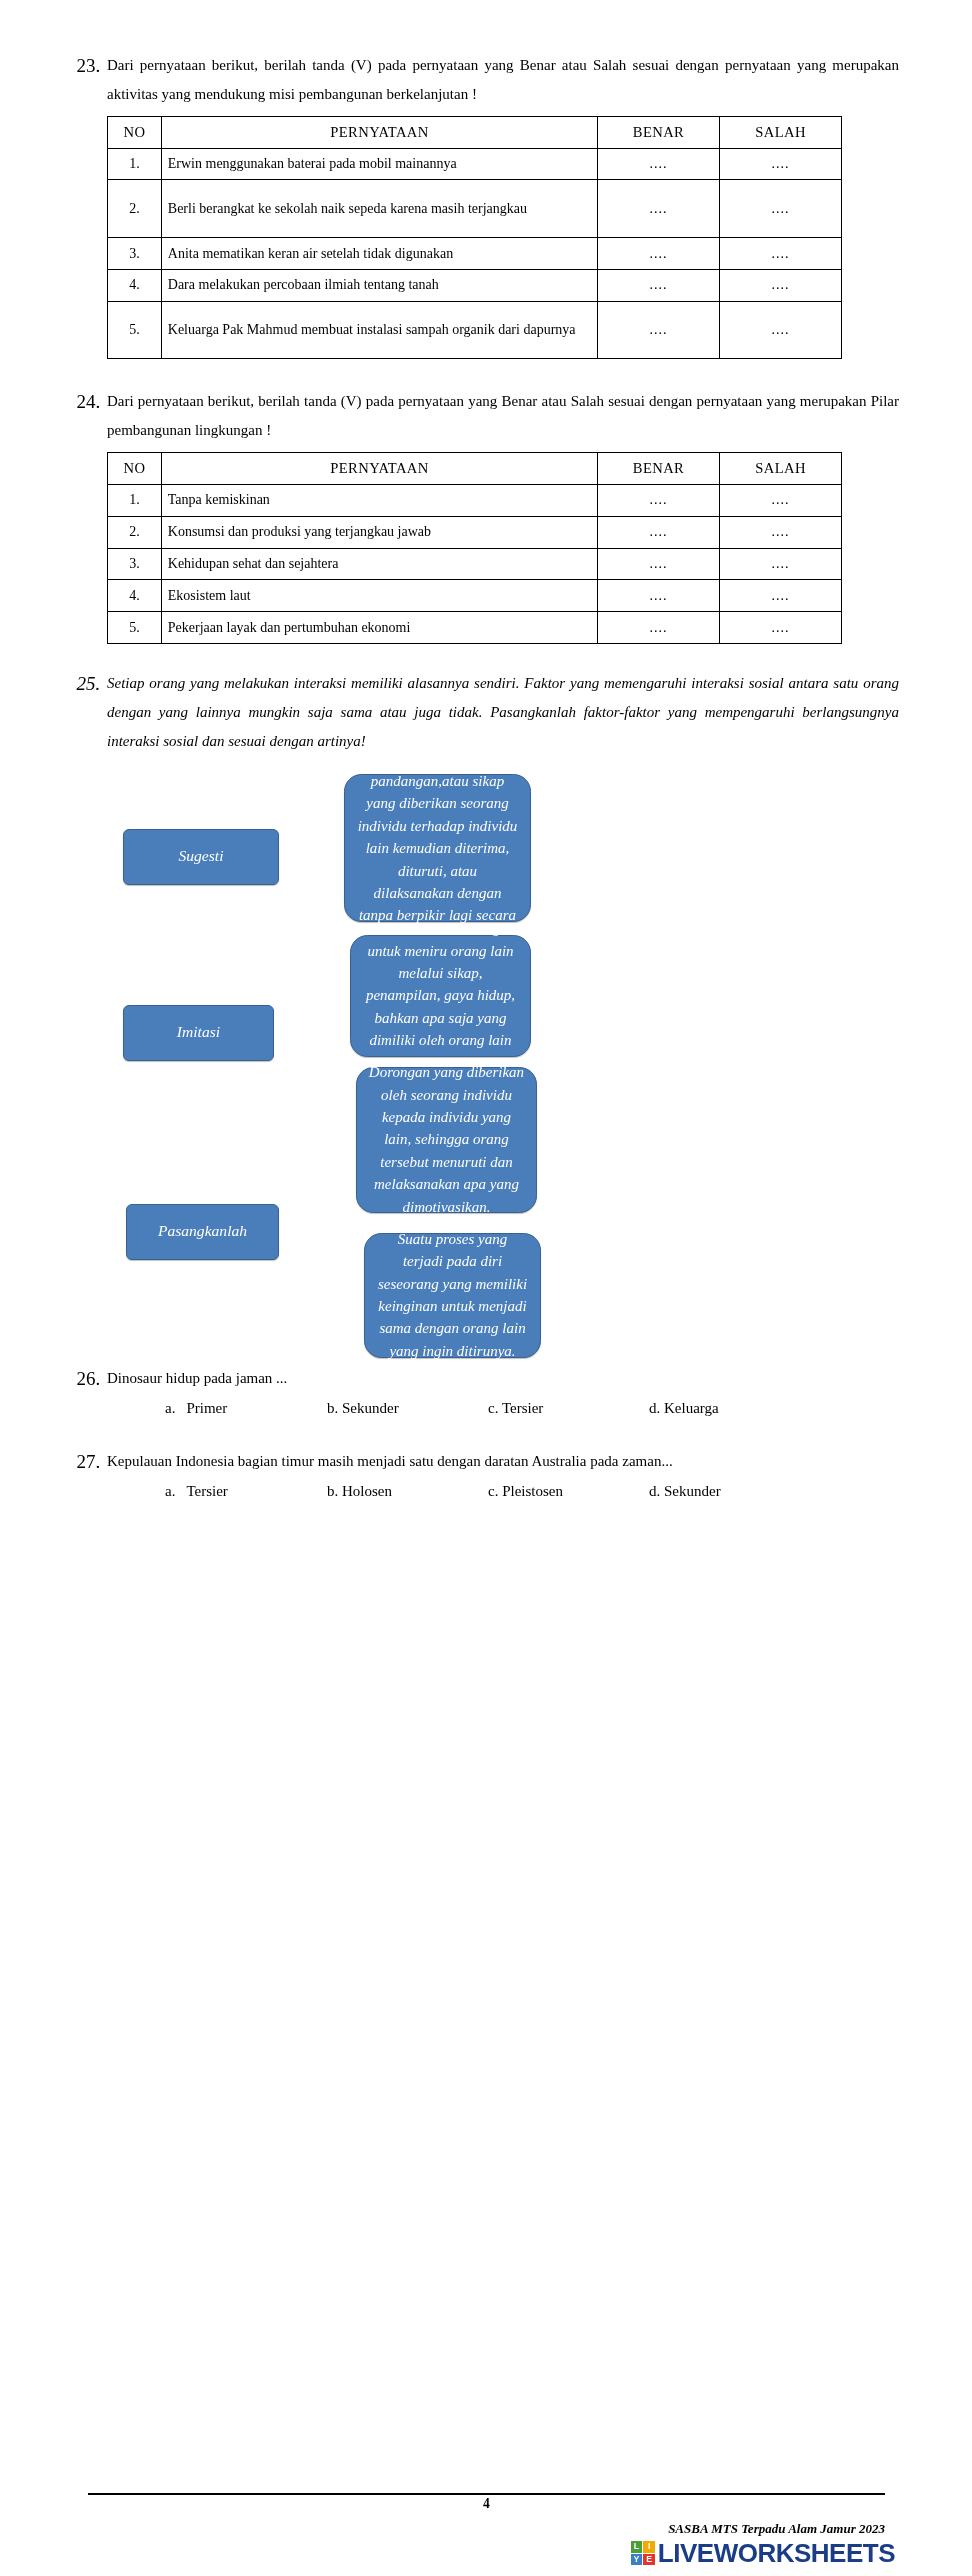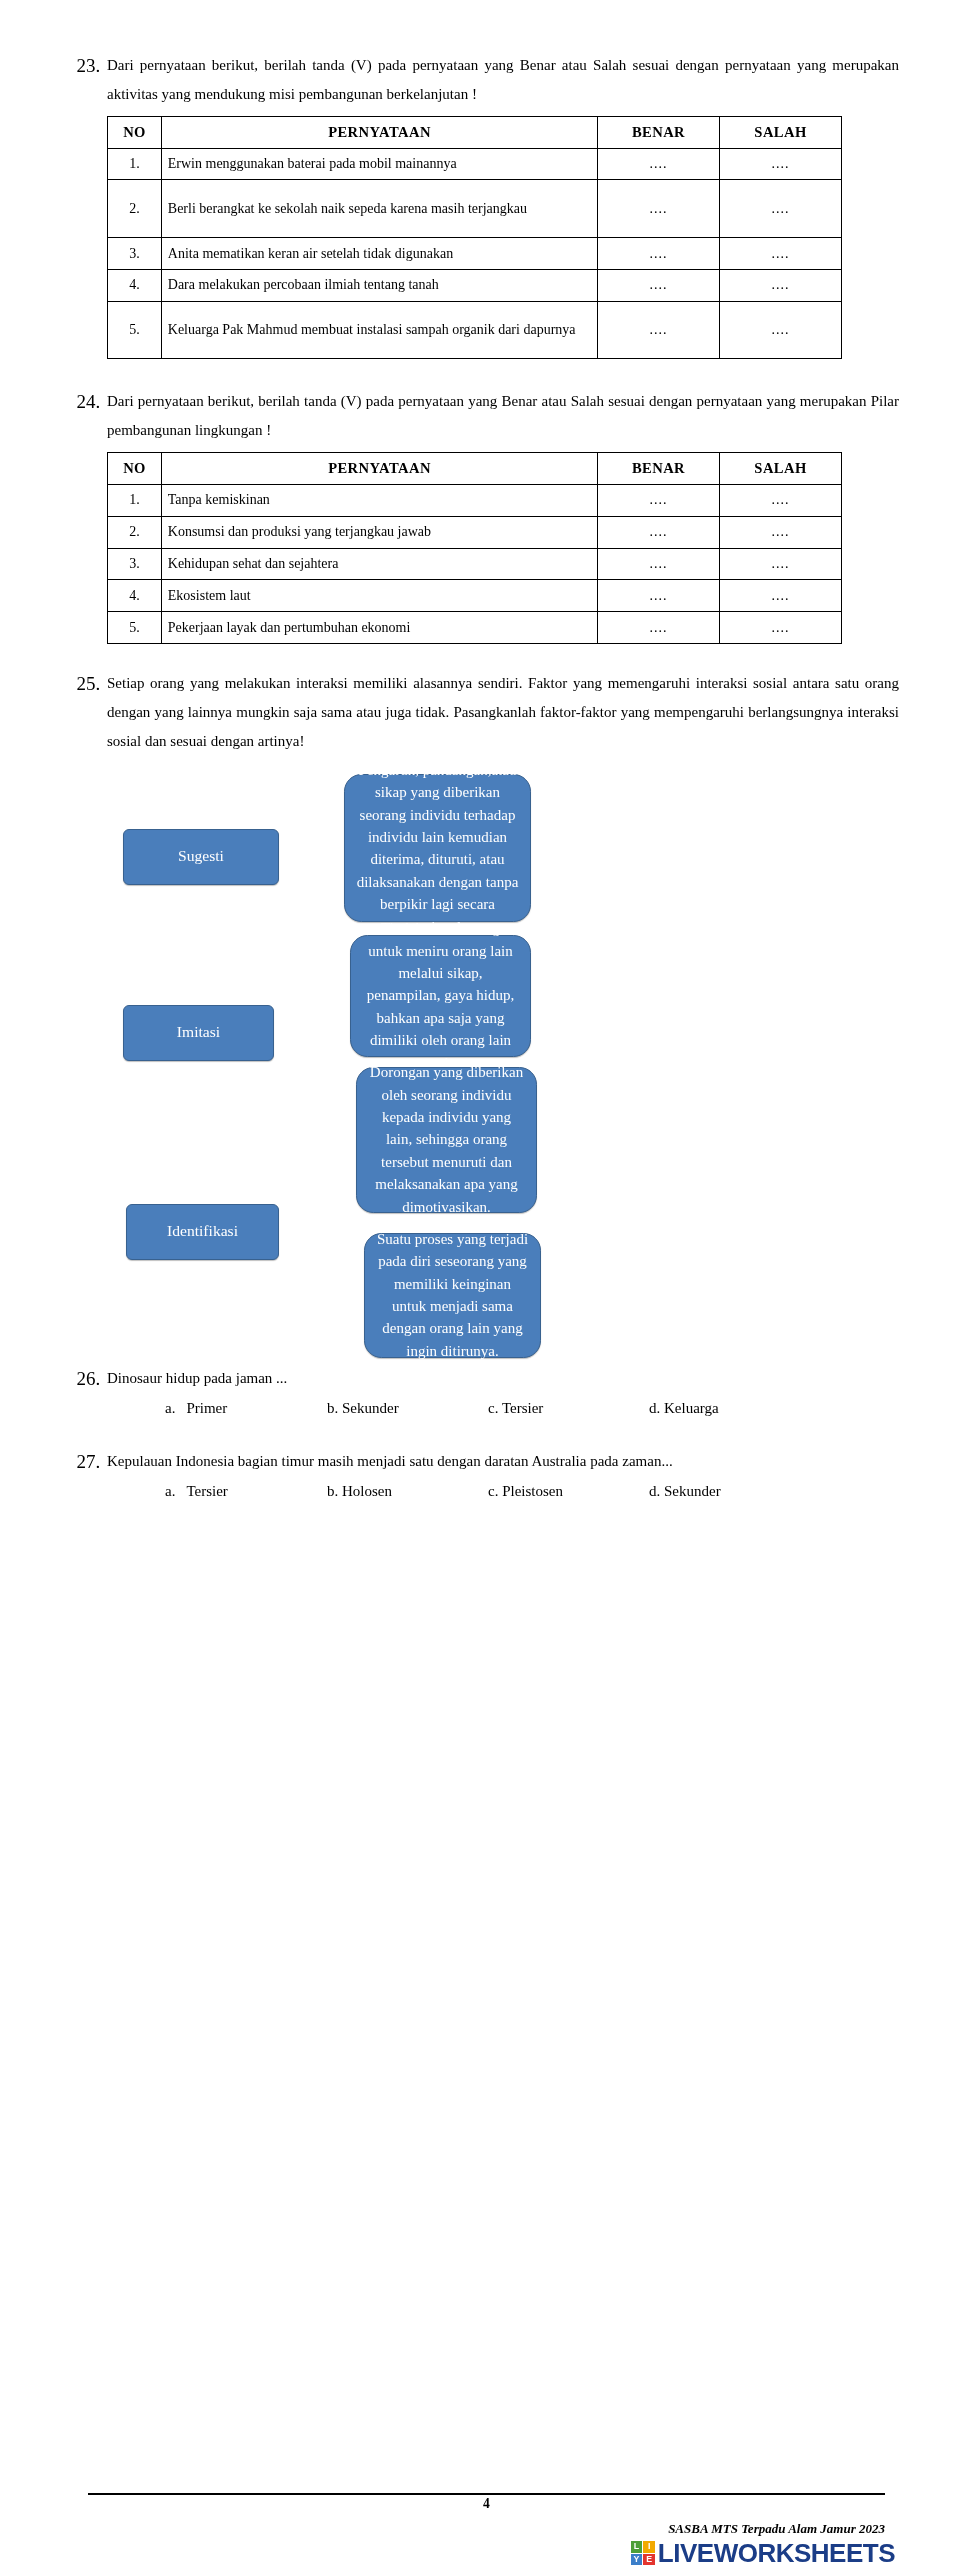--- a/index.html
+++ b/index.html
@@ -58,21 +58,21 @@
     margin-top: 6.8px;
     table-layout: fixed;
   }
   table.stmt th, table.stmt td {
     border: 1px solid #000;
     font-size: 14px;
     padding: 2.9px 5.8px;
     vertical-align: middle;
   }
   table.stmt th {
-    font-weight: bold;
+    font-weight: normal;
     text-align: center;
     height: 25px;
     font-size: 14.6px;
     letter-spacing: 0.4px;
   }
   .col-no    { width: 54px; }
   .col-stmt  { width: 436px; }
   .col-benar { width: 122px; }
   .col-salah { width: 122px; }
   td.c-no    { text-align: center; }
@@ -297,31 +297,31 @@
         <tr class="short">
           <td class="c-no">5.</td>
           <td class="c-stmt">Pekerjaan layak dan pertumbuhan ekonomi</td>
           <td class="c-mark">....</td>
           <td class="c-mark">....</td>
         </tr>
       </tbody>
     </table>
   </div>
 
-  <div class="q" style="margin-top:25px;">
+  <div class="q" style="margin-top:25px;font-style:italic;">
     <div class="q-row">
       <div class="q-num">25.</div>
       <div class="q-body">Setiap orang yang melakukan interaksi memiliki alasannya sendiri. Faktor yang memengaruhi interaksi sosial antara satu orang dengan yang lainnya mungkin saja sama atau juga tidak. Pasangkanlah  faktor-faktor yang mempengaruhi berlangsungnya interaksi sosial dan  sesuai dengan artinya!</div>
     </div>
 
     <div class="match-area">
 
       <div class="bluebox term" style="left:49px;  top:59px;  width:156px;">Sugesti</div>
       <div class="bluebox term" style="left:49px;  top:235px; width:151px;">Imitasi</div>
-      <div class="bluebox term" style="left:52px;  top:434px; width:153px;">Identifikasi</div>
+      <div class="bluebox term" style="left:52px;  top:434px; width:153px;">Pasangkanlah</div>
 
       <div class="bluebox desc" style="left:270px; top:4.9px;   width:187px; height:148px;">Pengaruh, pandangan,atau sikap yang diberikan seorang individu terhadap individu lain kemudian diterima, dituruti, atau dilaksanakan dengan tanpa berpikir lagi secara rasional</div>
       <div class="bluebox desc" style="left:276px; top:165px; width:181px; height:122px;">Tindakan seseorang untuk meniru orang lain melalui sikap, penampilan, gaya hidup, bahkan apa saja yang dimiliki oleh orang lain tersebut</div>
       <div class="bluebox desc" style="left:282px; top:297px; width:181px; height:146px;">Dorongan yang diberikan oleh seorang individu kepada individu yang lain, sehingga orang tersebut menuruti dan melaksanakan apa yang dimotivasikan.</div>
       <div class="bluebox desc" style="left:290px; top:451px; width:177px; height:125px;margin-top:12px;">Suatu proses yang terjadi pada diri seseorang yang memiliki keinginan untuk menjadi sama dengan orang lain yang ingin ditirunya.</div>
     </div>
   </div>
 
   <div class="q" style="margin-top:1.9px;">
     <div class="q-row">

